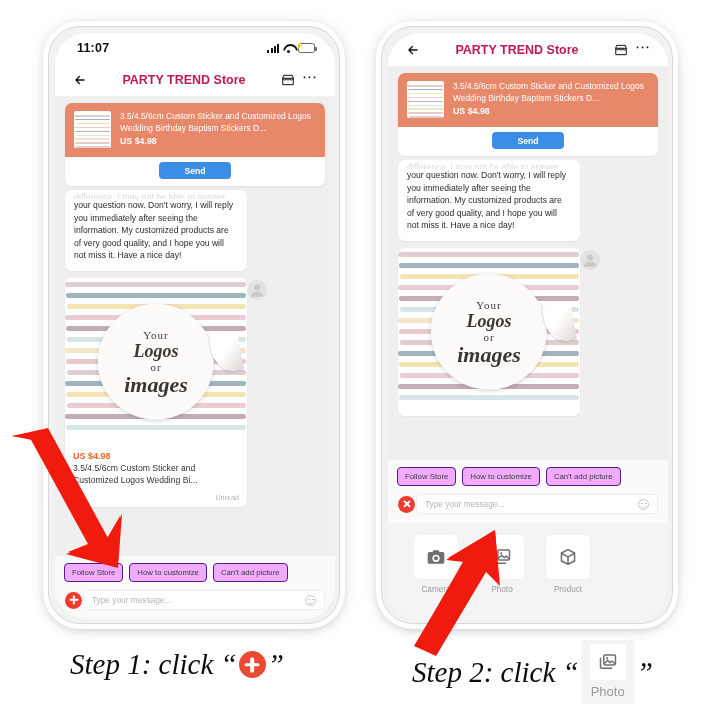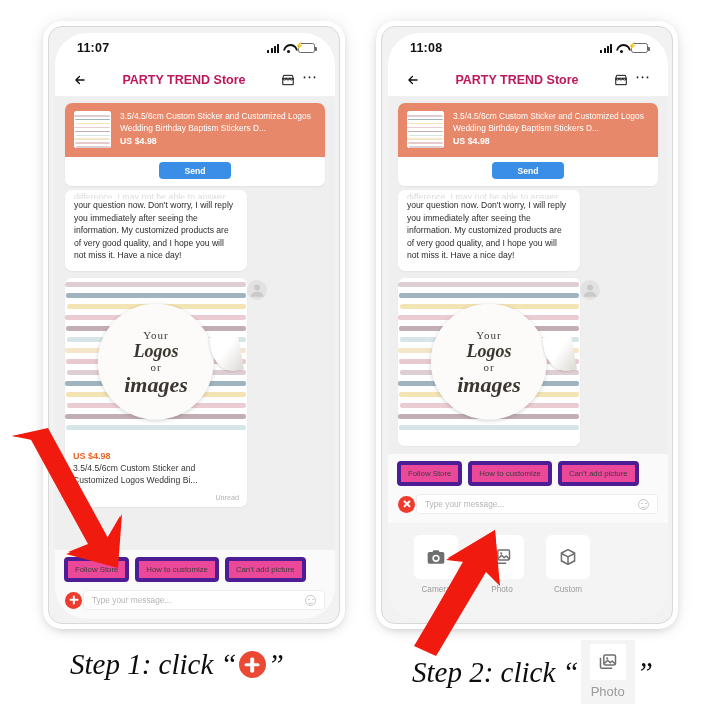--- a/index.html
+++ b/index.html
@@ -9,21 +9,21 @@
     font-family: "Liberation Sans", sans-serif;
     overflow: hidden;
   }
   .canvas { position: relative; width: 720px; height: 720px; background:#fff; }
 
   
   .phone {
     position: absolute;
     width: 292px; height: 598px;
     background: #f2f2f2;
-    border-radius: 14px;
+    border-radius: 32px;
     box-shadow: 0 0 0 5px #ffffff, 0 3px 12px rgba(0,0,0,0.30), 0 0 22px rgba(0,0,0,0.12);
     border: 1px solid #d8d8d8;
     overflow: hidden;
   }
   .phone.left  { left: 48px;  top: 26px; }
   .phone.right { left: 381px; top: 26px; }
   .screen {
     position: absolute; left: 6px; top: 6px;
     width: 280px; height: 586px;
     background: #efefef;
@@ -148,21 +148,21 @@
     background:linear-gradient(135deg,#fff 45%, #dcd8d3 100%);
     border-radius:0 0 0 70%;
     transform:rotate(-10deg);
     box-shadow:-1px 1px 2px rgba(0,0,0,.12);
   }
 
   
   .footer { flex:none; background:#fafafa; }
   .quick { display:flex; gap:6px; padding:7px 9px 6px; }
   .chip {
-    background:#ec4899; border:4px solid #4c1d95; border-radius:4px;
+    background:#f0abfc; border:1px solid #4c1d95; border-radius:4px;
     font-size:7.8px; color:#3d3d3d; padding:4px 7px; white-space:nowrap; cursor:pointer;
   }
   .composer { display:flex; align-items:center; gap:1px; padding:2px 10px 9px; }
   .plus-btn {
     width:17px; height:17px; border-radius:50%; background:#ef3b2d; flex:none;
     position:relative; cursor:pointer;
   }
   .plus-btn::before, .plus-btn::after{
     content:""; position:absolute; left:50%; top:50%; background:#fff; border-radius:1px;
     transform:translate(-50%,-50%);
@@ -364,35 +364,20 @@
           </div>
         </div>
       </div>
 
     </div>
   </div>
 
   <div class="phone right">
     <div class="screen">
 
-      <div class="statusbar">
-        <div class="clock">11:08</div>
-        <div class="status-icons">
-          <span class="sig">
-              <i></i>
-              <i></i>
-              <i></i>
-              <i></i>
-            </span>
-          <span class="wifi"></span>
-          <span class="batt">
-            <span class="batt-fill"><span class="bolt">⚡</span></span>
-          </span>
-        </div>
-      </div>
 
       <div class="header">
         <div class="icon-btn">
           <svg width="14" height="14" viewBox="0 0 24 24" fill="none" stroke="#111" stroke-width="2.2" stroke-linecap="round" stroke-linejoin="round">
               <path d="M19 12H5M11 18l-6-6 6-6"></path>
             </svg>
         </div>
         <div class="hdr-title">PARTY TREND Store</div>
         <div class="icon-btn">
           <svg width="14" height="14" viewBox="0 0 24 24" fill="none" stroke="#111" stroke-width="1.7">
@@ -505,21 +490,21 @@
                   </svg>
               </div>
               <div class="attach-label">Photo</div>
             </div>
             <div class="attach-item">
               <div class="attach-tile">
                 <svg width="20" height="20" viewBox="0 0 24 24" fill="#6f6f6f">
                     <path d="M12 2.2L3.2 6.6v10.8L12 21.8l8.8-4.4V6.6zm0 2.1l6.3 3.2L12 10.7 5.7 7.5zM5 9.3l6.1 3.1v6.7L5 16zm7.9 9.8v-6.7L19 9.3V16z"></path>
                   </svg>
               </div>
-              <div class="attach-label">Custom</div>
+              <div class="attach-label">Product</div>
             </div>
           </div>
         </div>
       </div>
 
     </div>
   </div>
 
   <svg class="arrow" style="left:0px; top:418px;" width="135" height="170" viewBox="0 0 135 170">
     <path d="M12 18 L48 10 L108 120 L122 96 L118 150 L66 136 L90 128 L32 22 Z" fill="#f01b0e"></path>

